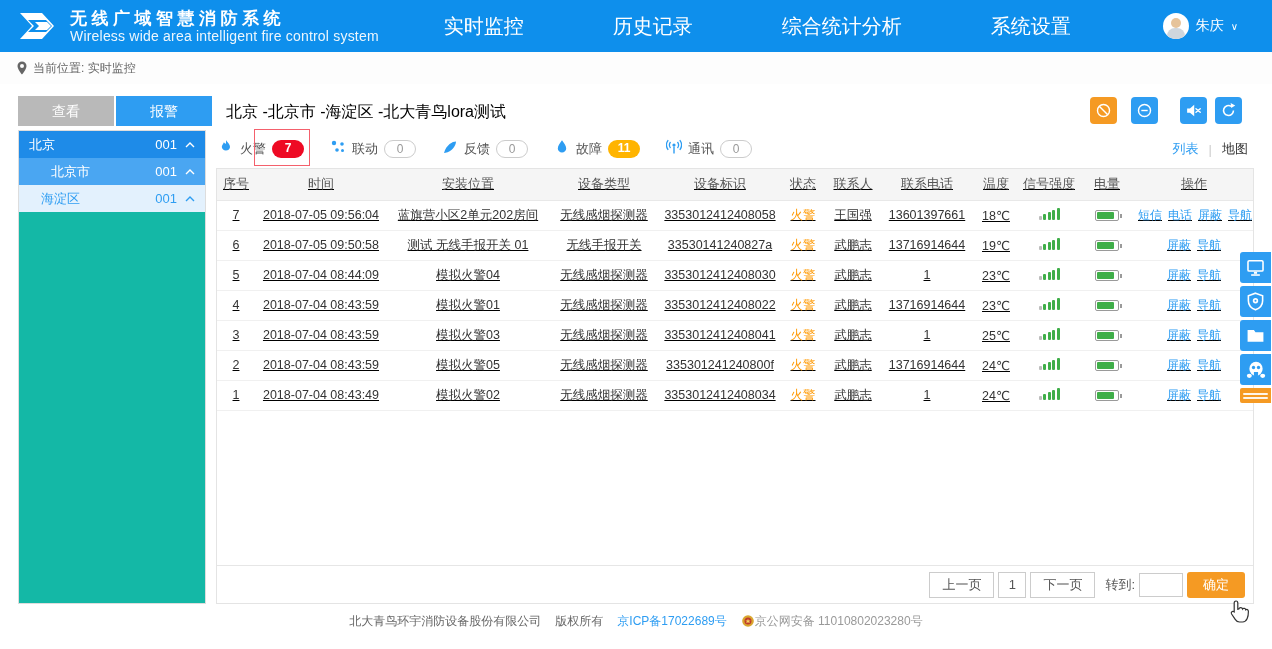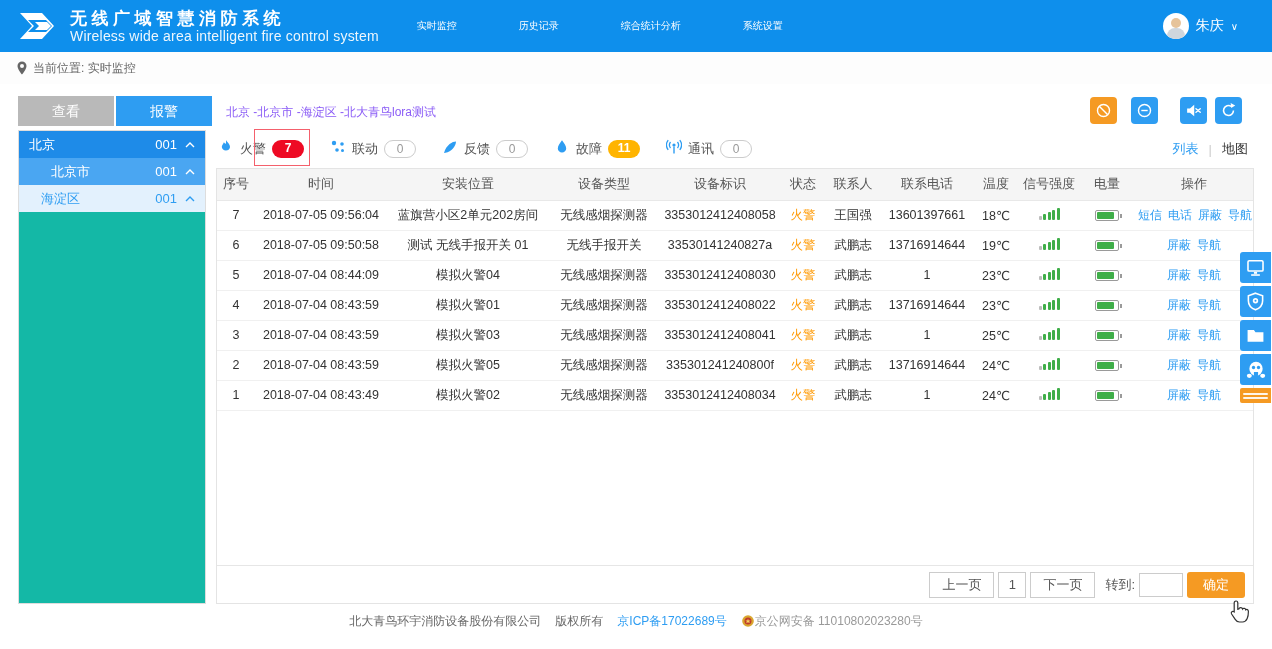--- a/index.html
+++ b/index.html
@@ -6,37 +6,37 @@
   html,body { width:1272px; height:649px; overflow:hidden; background:#fff;
     font-family:"Liberation Sans","DejaVu Sans",sans-serif; }
 
   
   .topbar { height:52px; background:#0e8fec; display:flex; align-items:center; color:#fff; }
   .logo { display:flex; align-items:center; margin-left:16px; }
   .logo-mark { width:46px; height:38px; margin-right:8px; }
   .logo-text .cn { font-size:17px; font-weight:bold; letter-spacing:4.5px; line-height:19px; }
   .logo-text .en { font-size:14px; opacity:.92; letter-spacing:.2px; }
   .mainnav { display:flex; margin-left:38px; gap:62px; }
-  .mainnav .nav-item { font-size:10px; color:#fff; cursor:pointer; }
+  .mainnav .nav-item { font-size:20px; color:#fff; cursor:pointer;margin-left:27px; }
   .userbox { margin-left:auto; margin-right:34px; display:flex; align-items:center; gap:7px; cursor:pointer; }
   .avatar { width:26px; height:26px; border-radius:50%; background:#fff; overflow:hidden; position:relative; }
   .avatar .head { position:absolute; left:8px; top:5px; width:10px; height:10px; border-radius:50%; background:#e6c39a; }
   .avatar .body { position:absolute; left:4px; top:15px; width:18px; height:12px; border-radius:8px 8px 0 0; background:#cfd6dd; }
   .username { font-size:14px; }
   .caret { font-size:10px; }
 
   
   .crumb { height:32px; display:flex; align-items:center; padding-left:16px; color:#666; font-size:12px; gap:5px; background:#fdfdfd; }
 
   
   .tabrow { height:42px; display:flex; align-items:flex-end; padding:0 30px 0 18px; }
   .tab { width:96px; height:30px; line-height:30px; text-align:center; color:#fff; font-size:14px; cursor:pointer; }
   .tab.view { background:#b9b9b9; }
   .tab.alarm { background:#2e9df2; margin-left:2px; }
-  .region-path { margin-left:14px; color:#8b5cf6; font-size:12px; line-height:28px; }
+  .region-path { margin-left:14px; color:#000000; font-size:16px; line-height:28px; }
   .topicons { margin-left:auto; display:flex; gap:8px; align-items:center; margin-bottom:2px; }
   .icon-btn { width:27px; height:27px; border-radius:4px; background:#2e9df2; display:flex; align-items:center; justify-content:center; cursor:pointer; }
   .icon-btn.orange { background:#f59a23; margin-right:6px; }
   .icon-btn.gap { margin-left:14px; }
 
   
   .content { display:flex; padding:4px 18px 0 18px; height:478px; }
   .tree-panel { width:188px; border:1px solid #ddd; background:#14b8a6; margin-right:10px; overflow:hidden; }
   .tree-item { height:27px; display:flex; align-items:center; font-size:13px; cursor:pointer; padding-right:8px; }
   .tree-item .t-label { flex:1; overflow:hidden; white-space:nowrap; }
@@ -255,21 +255,21 @@
           <span class="badge gray">0</span>
         </div>
         <div class="view-toggle">
           <span class="vt-list">列表</span>
           <span class="vt-sep">|</span>
           <span class="vt-map">地图</span>
         </div>
       </div>
 
     <div class="table-box">
-      <div style="flex:1; overflow:hidden;">
+      <div style="flex:1; overflow:hidden;text-decoration:underline;">
         <table>
           <colgroup>
             <col style="width:38px">
               <col style="width:132px">
               <col style="width:162px">
               <col style="width:110px">
             <col style="width:122px">
               <col style="width:44px">
               <col style="width:56px">
               <col style="width:92px">

